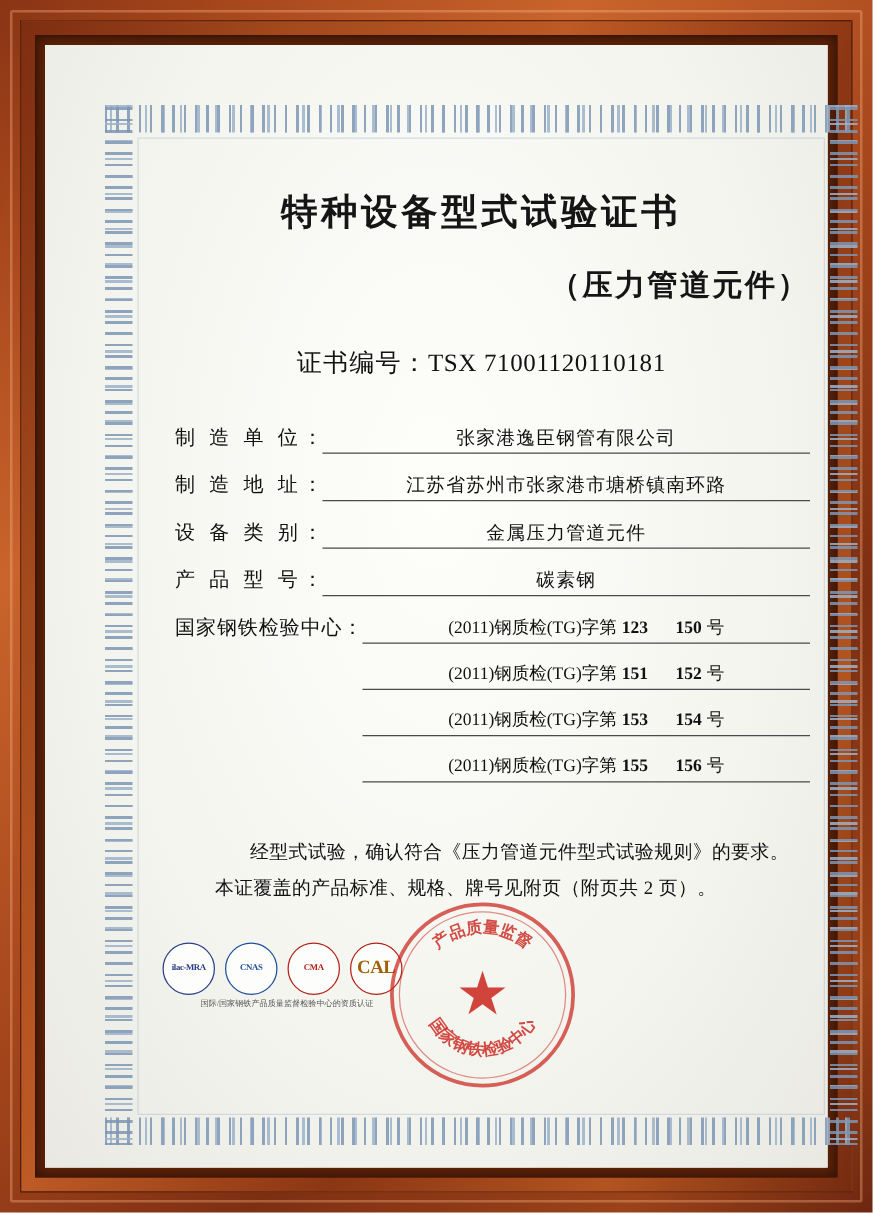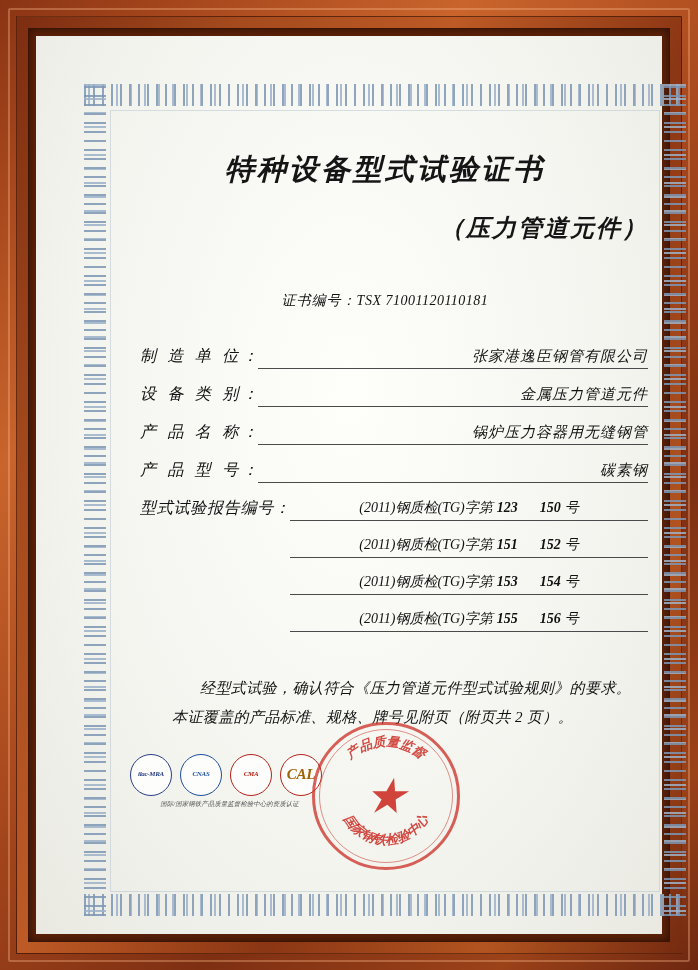--- a/index.html
+++ b/index.html
@@ -15,21 +15,20 @@
   }
 
   
   .frame-outer {
     position: absolute;
     left: 0; top: 0;
     width: 698px;
     height: 970px;
     background: linear-gradient(135deg, #8a3414 0%, #a8481d 12%, #c9642c 28%, #a8481d 48%, #7e2f12 70%, #9b4219 88%, #6d2710 100%);
     box-sizing: border-box;
-    font-style: italic;
   }
   .frame-bevel-hi {
     position: absolute;
     left: 8px; top: 8px;
     width: 682px; height: 954px;
     box-sizing: border-box;
     border: 2px solid rgba(255, 190, 140, 0.35);
     border-radius: 2px;
   }
   .frame-inner-wood {
@@ -136,23 +135,23 @@
     text-align: right;
     font-family: "Liberation Serif", serif;
     font-weight: bold;
     font-size: 24px;
     letter-spacing: 2px;
     color: #151515;
     margin-top: 22px;
   }
   .cert-number {
     text-align: center;
-    font-size: 14px;
+    font-size: 20px;
     color: #121212;
-    margin-top: 48px;
+    margin-top: 33px;
     letter-spacing: 1px;
   }
   .cert-number .num-val {
     font-family: "Liberation Serif", serif;
     letter-spacing: 0.5px;
   }
 
   
   .fields {
     margin-top: 36px;
@@ -173,21 +172,21 @@
     letter-spacing: 0px;
     padding-bottom: 2px;
   }
   .field-label.wide {
     width: 150px;
     flex: 0 0 150px;
   }
   .field-value {
     flex: 1 1 auto;
     border-bottom: 1px solid #4a4a4a;
-    text-align: right;
+    text-align: center;
     font-size: 15px;
     color: #111;
     padding-bottom: 2px;
     letter-spacing: 1px;
     min-height: 19px;
   }
   .field-value.small {
     font-size: 14px;
     letter-spacing: 0;
   }
@@ -352,38 +351,38 @@
         <span>证书编号：</span><span class="num-val">TSX 71001120110181</span>
       </div>
 
       <div class="fields">
 
         <div class="field-row">
           <div class="field-label">制 造 单 位：</div>
           <div class="field-value">张家港逸臣钢管有限公司</div>
         </div>
 
+        <div class="field-row">
+          <div class="field-label">制 造 地 址：</div>
+          <div class="field-value">江苏省苏州市张家港市塘桥镇南环路</div>
+        </div>
 
         <div class="field-row">
           <div class="field-label">设 备 类 别：</div>
           <div class="field-value">金属压力管道元件</div>
         </div>
 
-        <div class="field-row">
-          <div class="field-label">产 品 名 称：</div>
-          <div class="field-value">锅炉压力容器用无缝钢管</div>
-        </div>
 
         <div class="field-row">
           <div class="field-label">产 品 型 号：</div>
           <div class="field-value">碳素钢</div>
         </div>
 
         <div class="field-row">
-          <div class="field-label wide">型式试验报告编号：</div>
+          <div class="field-label wide">国家钢铁检验中心：</div>
           <div class="field-value small">
             <span class="report-no">
               <span class="rn-main">(2011)钢质检(TG)字第</span>
               <span class="rn-a">123</span>
               <span class="rn-dash"></span>
               <span class="rn-b">150</span>
               <span class="rn-suffix">号</span>
             </span>
           </div>
         </div>

